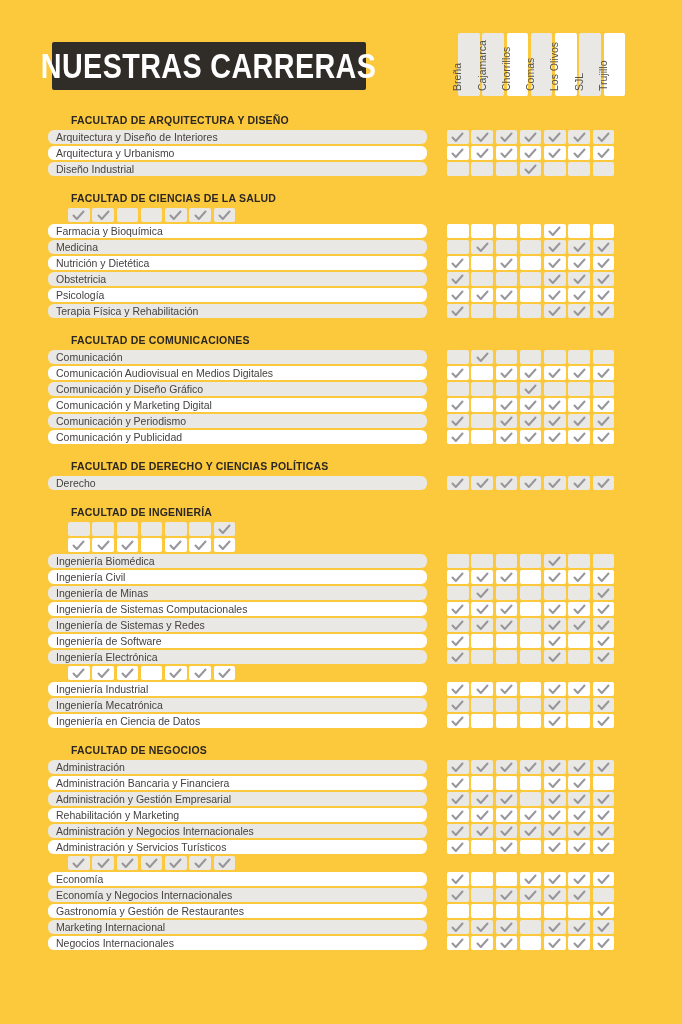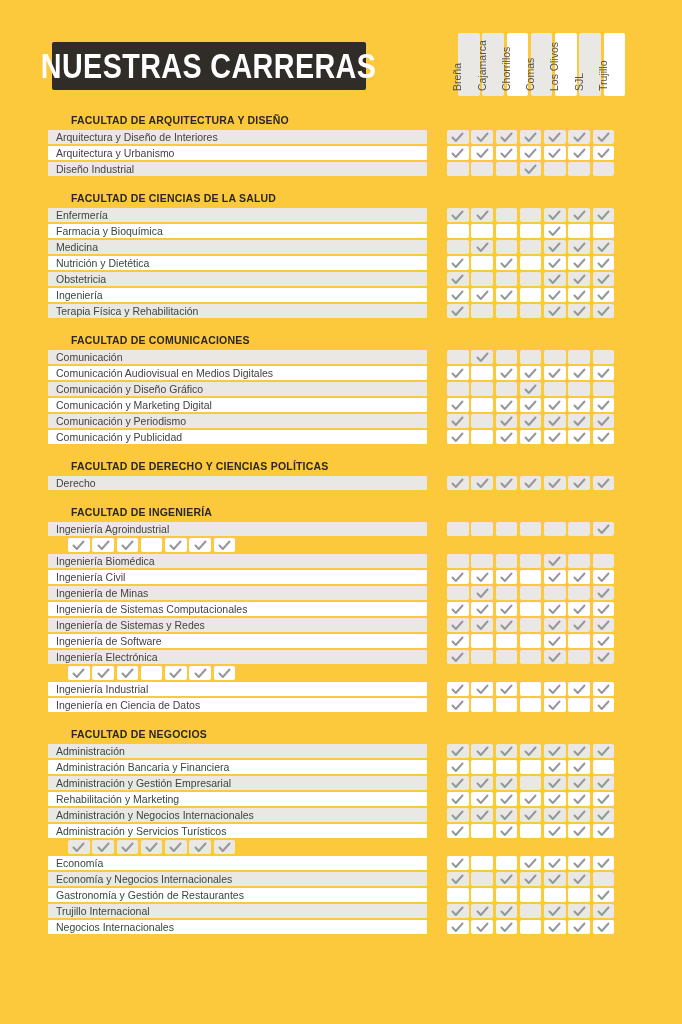--- a/index.html
+++ b/index.html
@@ -35,21 +35,21 @@
 
   
   .section{margin-bottom:17px;}
   .section-title{
     font-size:10.5px;line-height:10.5px;font-weight:bold;color:#2B2722;
     margin:0 0 4.5px 7px;letter-spacing:.2px;padding-left:16px;
   }
   .row{display:flex;height:14px;margin-bottom:2px;}
   .row-label{
     width:371px;padding-left:8px;font-size:10.5px;line-height:14.5px;
-    color:#454240;border-radius:1px;overflow:hidden;white-space:nowrap;
+    color:#454240;border-radius:6px;overflow:hidden;white-space:nowrap;
   }
   .cells{margin-left:20px;width:167px;display:flex;justify-content:space-between;}
   .cell{
     width:21.5px;height:14px;border-radius:2px;
     display:flex;align-items:center;justify-content:center;
   }
   .bg-gray{background:#E9E8E5;}
   .bg-white{background:#FFFFFF;}
 </style>
 </head>
@@ -180,21 +180,20 @@
             </div>
             <div class="cell bg-gray"></div>
             <div class="cell bg-gray"></div>
             <div class="cell bg-gray"></div>
           </div>
         </div>
       </section>
       <section class="section">
         <div class="section-title">FACULTAD DE CIENCIAS DE LA SALUD</div>
         <div class="row">
-          <div class="row-label bg-gray">Enfermería</div>
           <div class="cells">
             <div class="cell bg-gray">
               <svg width="13" height="11" viewBox="0 0 13 11">
                 <path d="M1.5 5.5 L4.8 9 L11.5 1.5" fill="none" stroke="#97969B" stroke-width="2" stroke-linecap="round" stroke-linejoin="round"></path>
               </svg>
             </div>
             <div class="cell bg-gray">
               <svg width="13" height="11" viewBox="0 0 13 11">
                 <path d="M1.5 5.5 L4.8 9 L11.5 1.5" fill="none" stroke="#97969B" stroke-width="2" stroke-linecap="round" stroke-linejoin="round"></path>
               </svg>
@@ -316,21 +315,21 @@
               </svg>
             </div>
             <div class="cell bg-gray">
               <svg width="13" height="11" viewBox="0 0 13 11">
                 <path d="M1.5 5.5 L4.8 9 L11.5 1.5" fill="none" stroke="#97969B" stroke-width="2" stroke-linecap="round" stroke-linejoin="round"></path>
               </svg>
             </div>
           </div>
         </div>
         <div class="row">
-          <div class="row-label bg-white">Ingeniería</div>
+          <div class="row-label bg-white">Psicología</div>
           <div class="cells">
             <div class="cell bg-white">
               <svg width="13" height="11" viewBox="0 0 13 11">
                 <path d="M1.5 5.5 L4.8 9 L11.5 1.5" fill="none" stroke="#97969B" stroke-width="2" stroke-linecap="round" stroke-linejoin="round"></path>
               </svg>
             </div>
             <div class="cell bg-white">
               <svg width="13" height="11" viewBox="0 0 13 11">
                 <path d="M1.5 5.5 L4.8 9 L11.5 1.5" fill="none" stroke="#97969B" stroke-width="2" stroke-linecap="round" stroke-linejoin="round"></path>
               </svg>
@@ -605,21 +604,20 @@
               <svg width="13" height="11" viewBox="0 0 13 11">
                 <path d="M1.5 5.5 L4.8 9 L11.5 1.5" fill="none" stroke="#97969B" stroke-width="2" stroke-linecap="round" stroke-linejoin="round"></path>
               </svg>
             </div>
           </div>
         </div>
       </section>
       <section class="section">
         <div class="section-title">FACULTAD DE INGENIERÍA</div>
         <div class="row">
-          <div class="row-label bg-gray">Ingeniería Agroindustrial</div>
           <div class="cells">
             <div class="cell bg-gray"></div>
             <div class="cell bg-gray"></div>
             <div class="cell bg-gray"></div>
             <div class="cell bg-gray"></div>
             <div class="cell bg-gray"></div>
             <div class="cell bg-gray"></div>
             <div class="cell bg-gray">
               <svg width="13" height="11" viewBox="0 0 13 11">
                 <path d="M1.5 5.5 L4.8 9 L11.5 1.5" fill="none" stroke="#97969B" stroke-width="2" stroke-linecap="round" stroke-linejoin="round"></path>
@@ -912,20 +910,44 @@
               <svg width="13" height="11" viewBox="0 0 13 11">
                 <path d="M1.5 5.5 L4.8 9 L11.5 1.5" fill="none" stroke="#97969B" stroke-width="2" stroke-linecap="round" stroke-linejoin="round"></path>
               </svg>
             </div>
             <div class="cell bg-white">
               <svg width="13" height="11" viewBox="0 0 13 11">
                 <path d="M1.5 5.5 L4.8 9 L11.5 1.5" fill="none" stroke="#97969B" stroke-width="2" stroke-linecap="round" stroke-linejoin="round"></path>
               </svg>
             </div>
             <div class="cell bg-white">
+              <svg width="13" height="11" viewBox="0 0 13 11">
+                <path d="M1.5 5.5 L4.8 9 L11.5 1.5" fill="none" stroke="#97969B" stroke-width="2" stroke-linecap="round" stroke-linejoin="round"></path>
+              </svg>
+            </div>
+          </div>
+        </div>
+        <div class="row">
+          <div class="row-label bg-gray">Ingeniería Mecatrónica</div>
+          <div class="cells">
+            <div class="cell bg-gray">
+              <svg width="13" height="11" viewBox="0 0 13 11">
+                <path d="M1.5 5.5 L4.8 9 L11.5 1.5" fill="none" stroke="#97969B" stroke-width="2" stroke-linecap="round" stroke-linejoin="round"></path>
+              </svg>
+            </div>
+            <div class="cell bg-gray"></div>
+            <div class="cell bg-gray"></div>
+            <div class="cell bg-gray"></div>
+            <div class="cell bg-gray">
+              <svg width="13" height="11" viewBox="0 0 13 11">
+                <path d="M1.5 5.5 L4.8 9 L11.5 1.5" fill="none" stroke="#97969B" stroke-width="2" stroke-linecap="round" stroke-linejoin="round"></path>
+              </svg>
+            </div>
+            <div class="cell bg-gray"></div>
+            <div class="cell bg-gray">
               <svg width="13" height="11" viewBox="0 0 13 11">
                 <path d="M1.5 5.5 L4.8 9 L11.5 1.5" fill="none" stroke="#97969B" stroke-width="2" stroke-linecap="round" stroke-linejoin="round"></path>
               </svg>
             </div>
           </div>
         </div>
         <div class="row">
           <div class="row-label bg-white">Ingeniería en Ciencia de Datos</div>
           <div class="cells">
             <div class="cell bg-white">
@@ -1277,21 +1299,21 @@
             <div class="cell bg-white"></div>
             <div class="cell bg-white"></div>
             <div class="cell bg-white">
               <svg width="13" height="11" viewBox="0 0 13 11">
                 <path d="M1.5 5.5 L4.8 9 L11.5 1.5" fill="none" stroke="#97969B" stroke-width="2" stroke-linecap="round" stroke-linejoin="round"></path>
               </svg>
             </div>
           </div>
         </div>
         <div class="row">
-          <div class="row-label bg-gray">Trujillo Internacional</div>
+          <div class="row-label bg-gray">Marketing Internacional</div>
           <div class="cells">
             <div class="cell bg-gray">
               <svg width="13" height="11" viewBox="0 0 13 11">
                 <path d="M1.5 5.5 L4.8 9 L11.5 1.5" fill="none" stroke="#97969B" stroke-width="2" stroke-linecap="round" stroke-linejoin="round"></path>
               </svg>
             </div>
             <div class="cell bg-gray">
               <svg width="13" height="11" viewBox="0 0 13 11">
                 <path d="M1.5 5.5 L4.8 9 L11.5 1.5" fill="none" stroke="#97969B" stroke-width="2" stroke-linecap="round" stroke-linejoin="round"></path>
               </svg>

